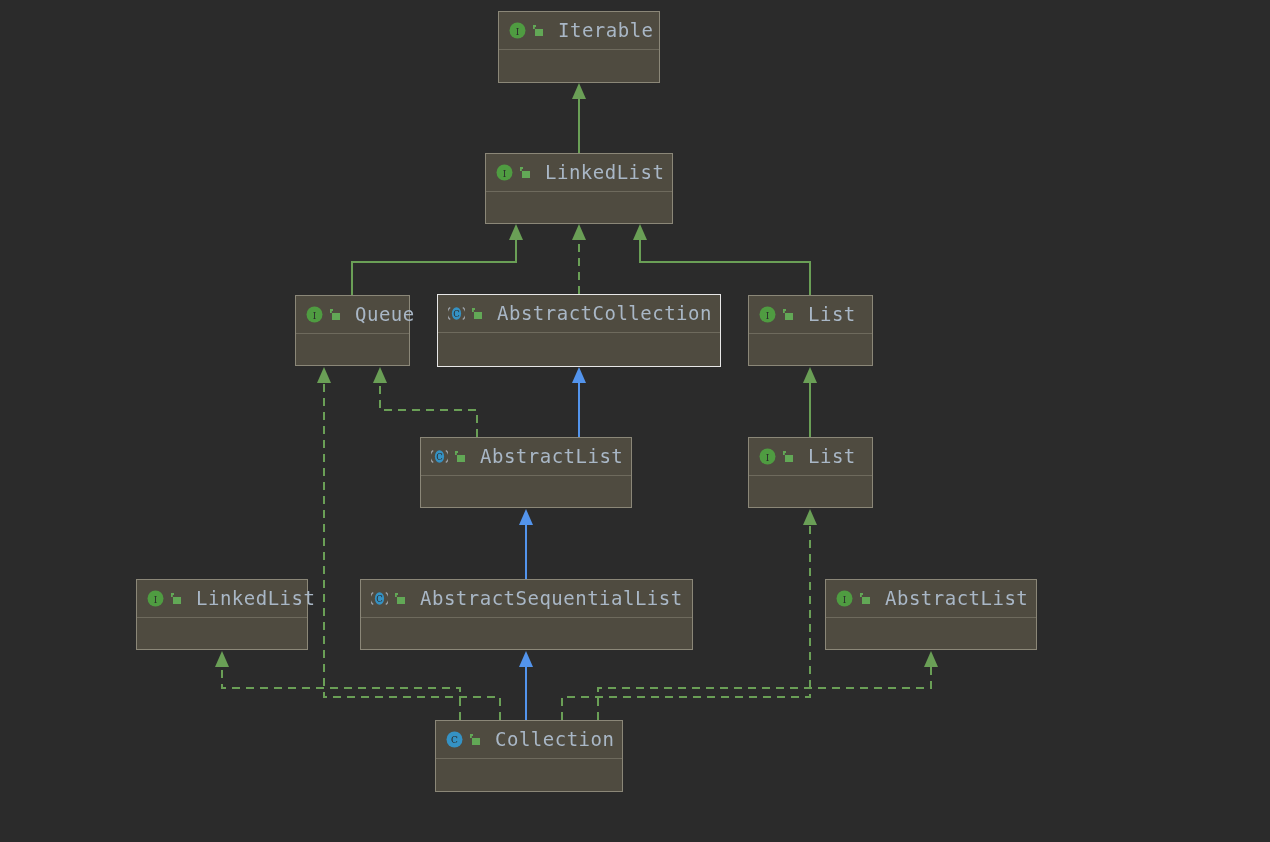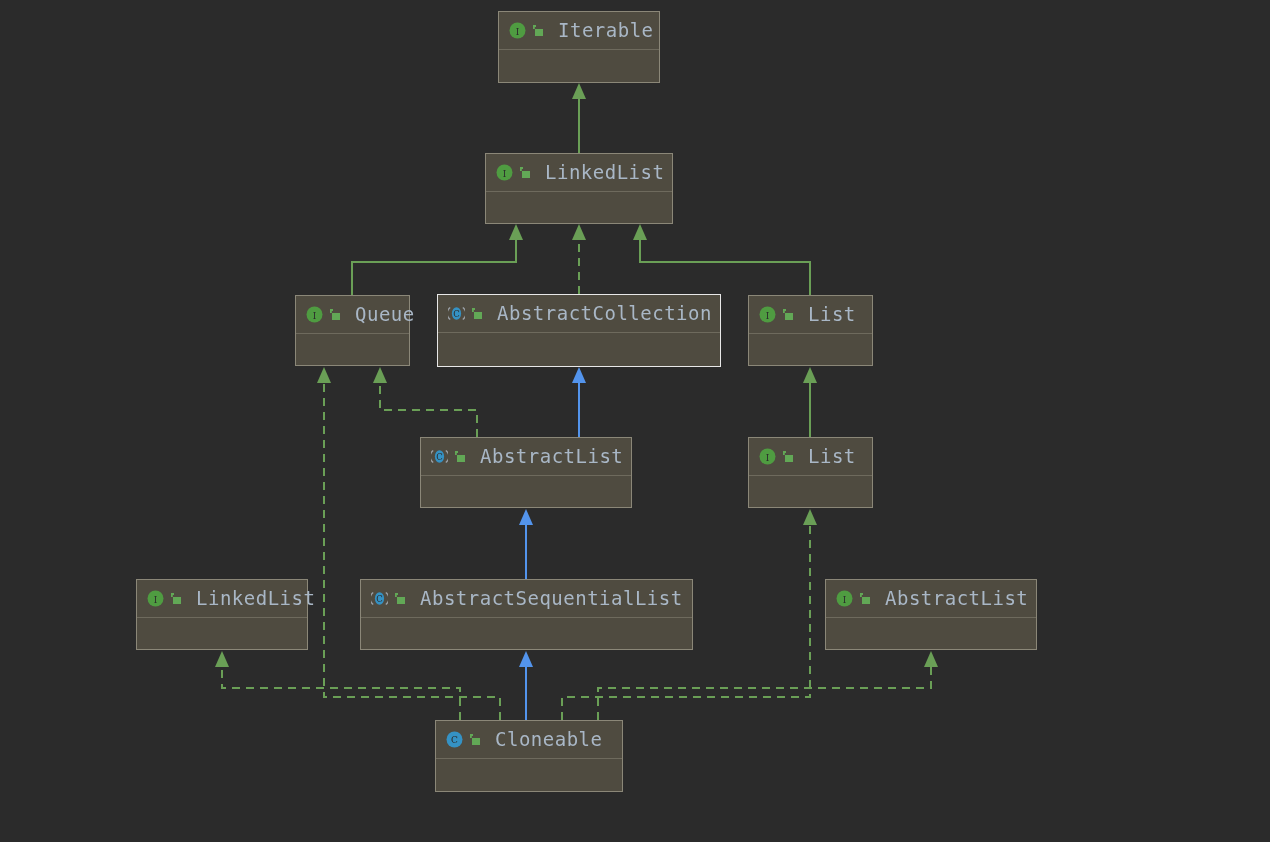--- a/index.html
+++ b/index.html
@@ -356,18 +356,18 @@
           <circle cx="8.5" cy="8.5" r="8" fill="#3592c4"></circle>
           <text x="8.5" y="12" font-size="9" font-family="DejaVu Serif, serif" fill="#2b2b2b" text-anchor="middle">C</text>
         </svg>
       </span>
       <span class="icon-lock">
         <svg width="13" height="14" viewBox="0 0 13 14">
             <path d="M2,1 h3 v2 h-1.2 v2 h-1.8 z" fill="#62a856"></path>
             <rect x="4" y="5" width="8" height="7" fill="#62a856"></rect>
           </svg>
       </span>
-      <span class="node-title">Cloneable</span>
+      <span class="node-title">Collection</span>
     </div>
     <div class="node-body"></div>
   </div>
 
 </div>
 
 </body></html>

